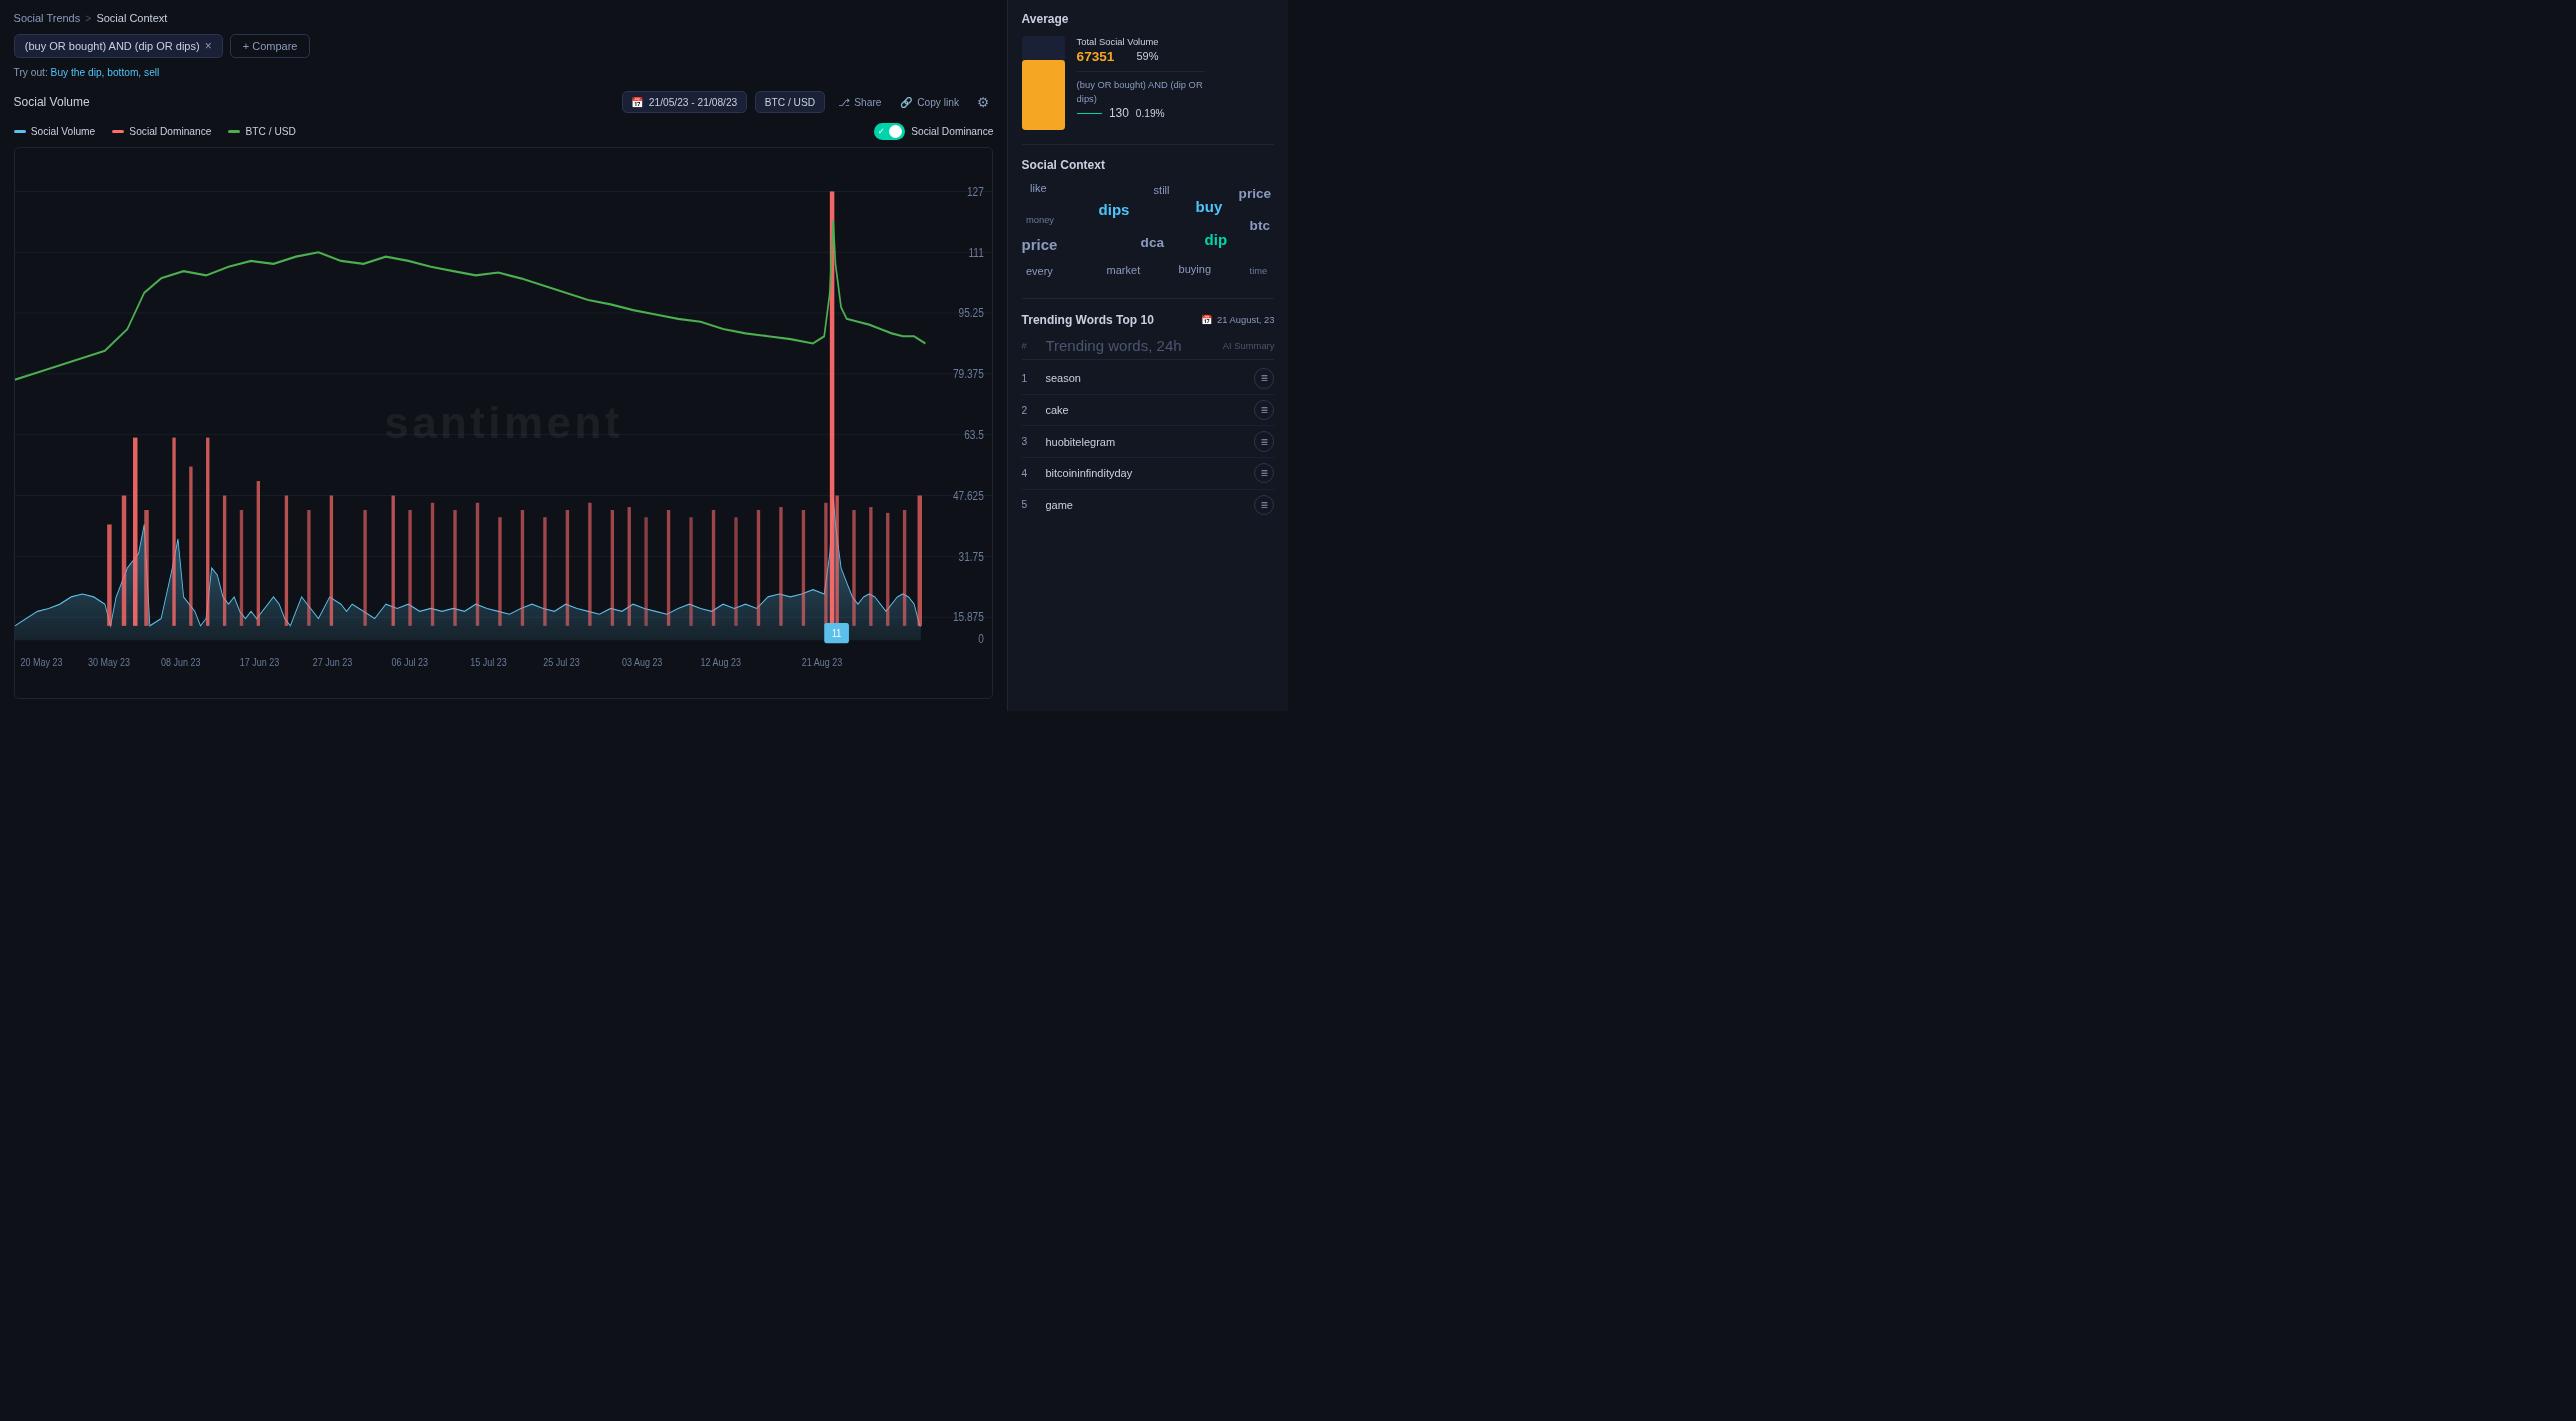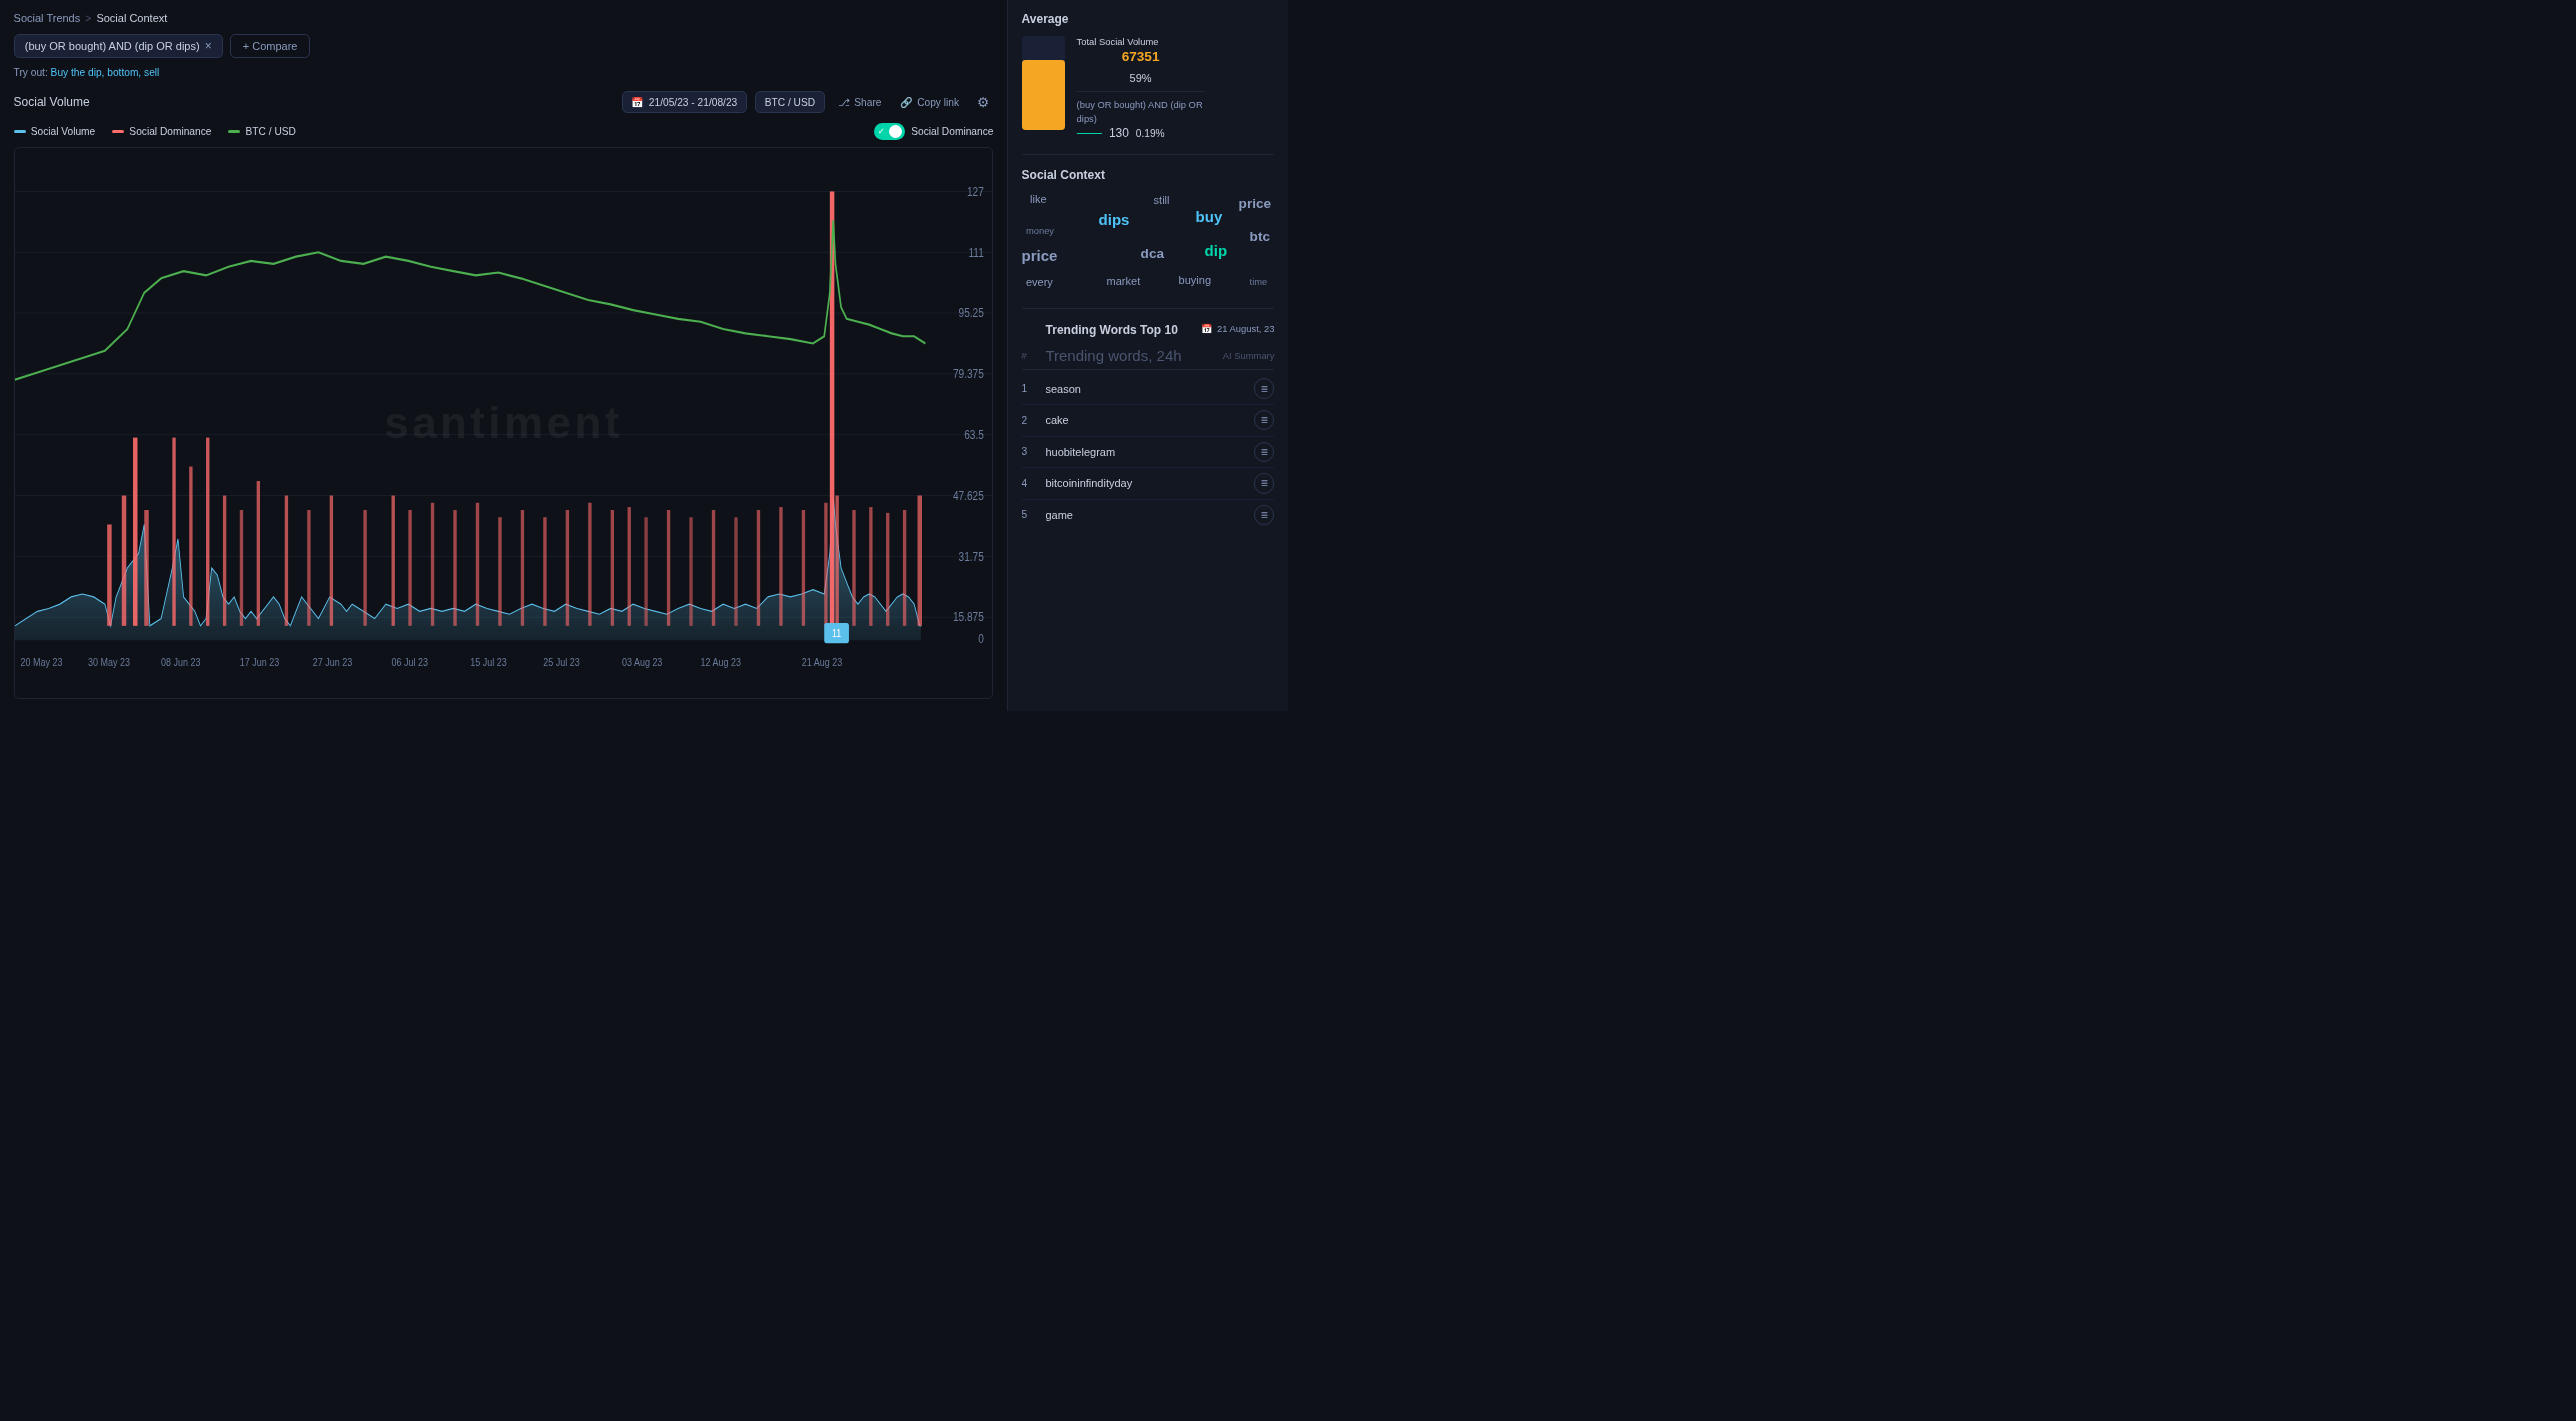--- a/index.html
+++ b/index.html
@@ -287,22 +287,21 @@
       gap: 1.7px;
     }
     .avg-row-label {
       font-size: 9.4px;
       color: #8a9bbf;
     }
     .avg-row-label span { color: #c8d0e0; font-weight: 500; }
     .avg-row-values {
       display: flex;
       align-items: center;
-      gap: 8px;
-      flex-direction: column;
+      gap: 22px;
     }
     .avg-number {
       font-size: 13.6px;
       font-weight: 600;
       color: #f5a623;
     }
     .avg-percent {
       font-size: 11px;
       color: #c8d0e0;
     }
@@ -347,24 +346,23 @@
     .word.highlight-teal { color: #00d4aa; }
     .word.large { font-size: 15px; font-weight: 700; }
     .word.medium { font-size: 13.6px; font-weight: 700; }
     .word.small { font-size: 11px; }
     .word.xsmall { font-size: 9.4px; color: #6a7b9b; }
 
     
     .trending-section {}
     .trending-header {
       display: flex;
-      align-items: flex-start;
+      align-items: center;
       justify-content: space-between;
       margin-bottom: 6.8px;
-      margin-left: 24px;
     }
     .trending-date {
       display: flex;
       align-items: center;
       gap: 4.3px;
       font-size: 9.4px;
       color: #8a9bbf;
     }
     .trending-table {
       width: 100%;

